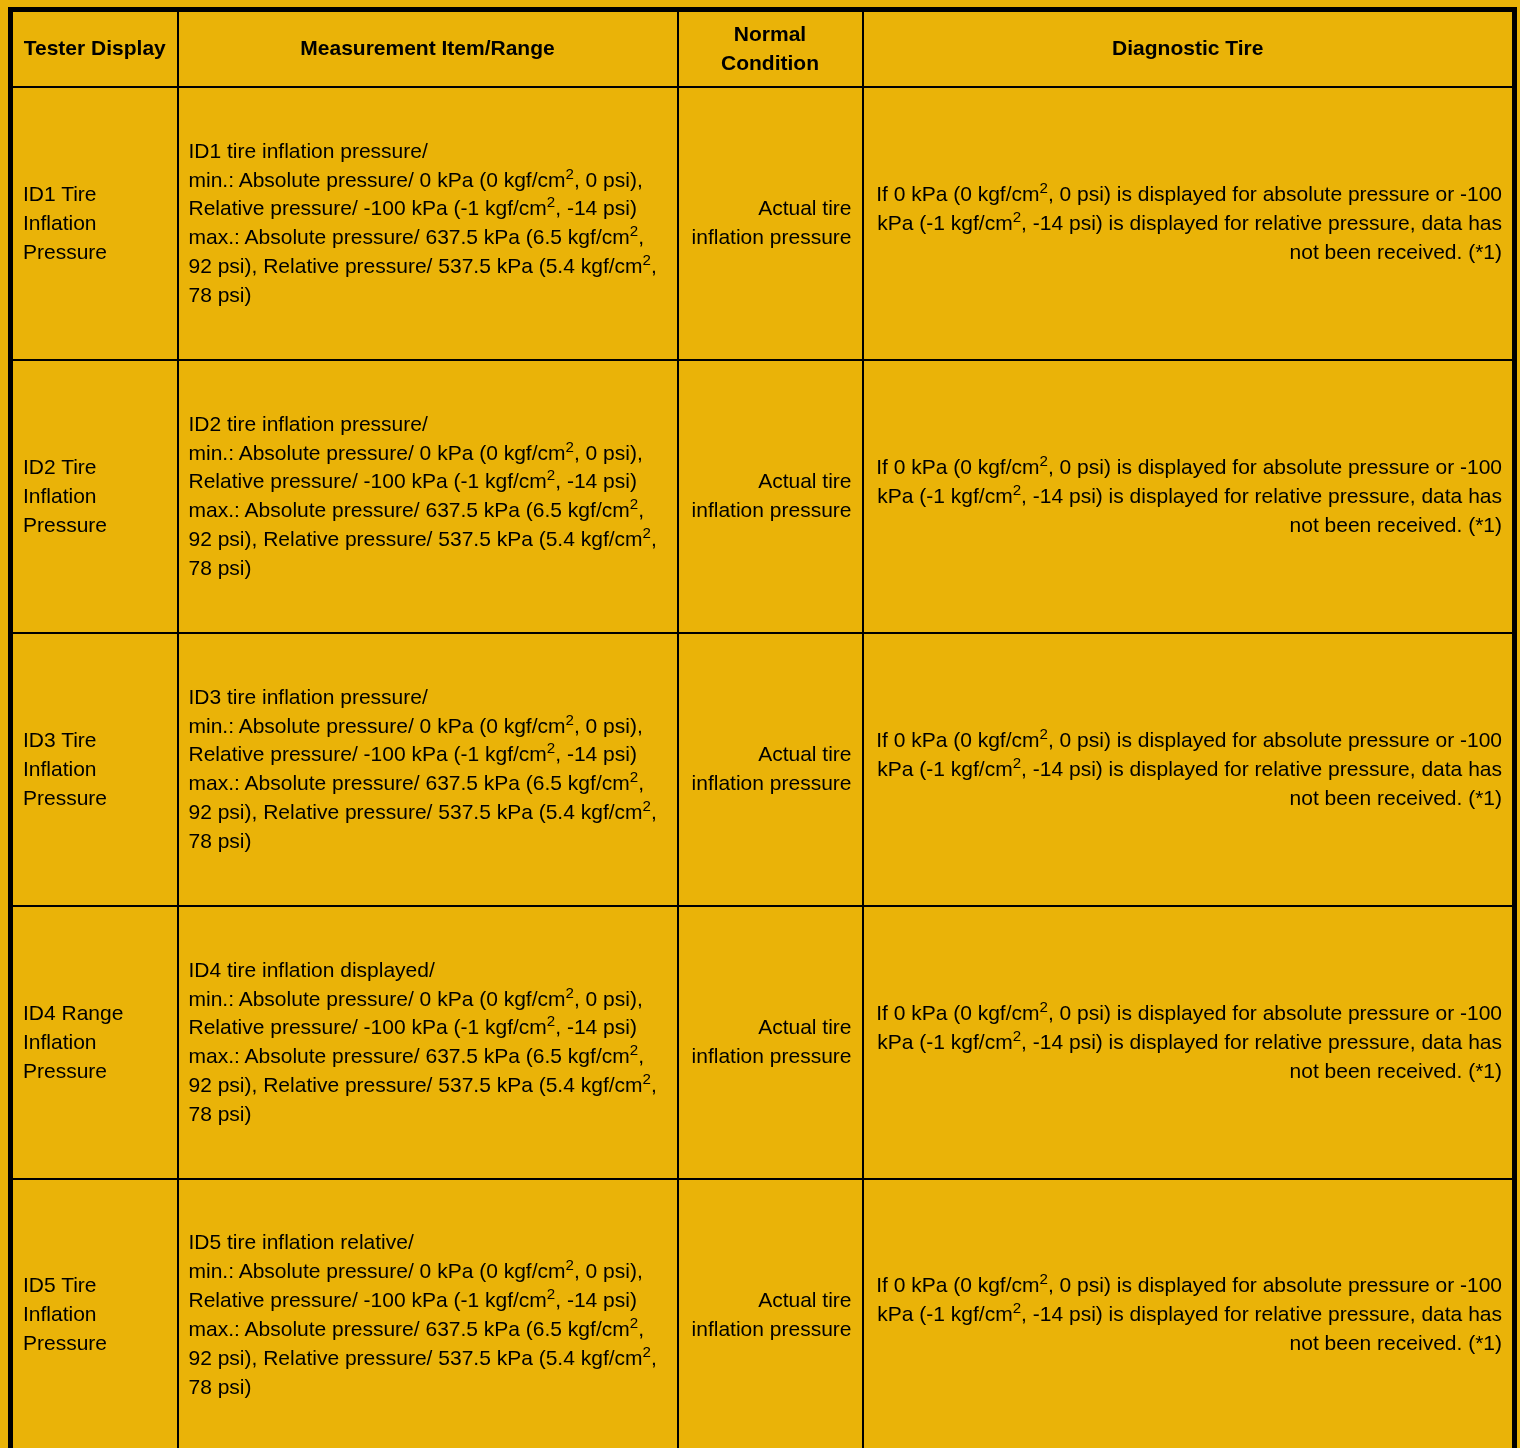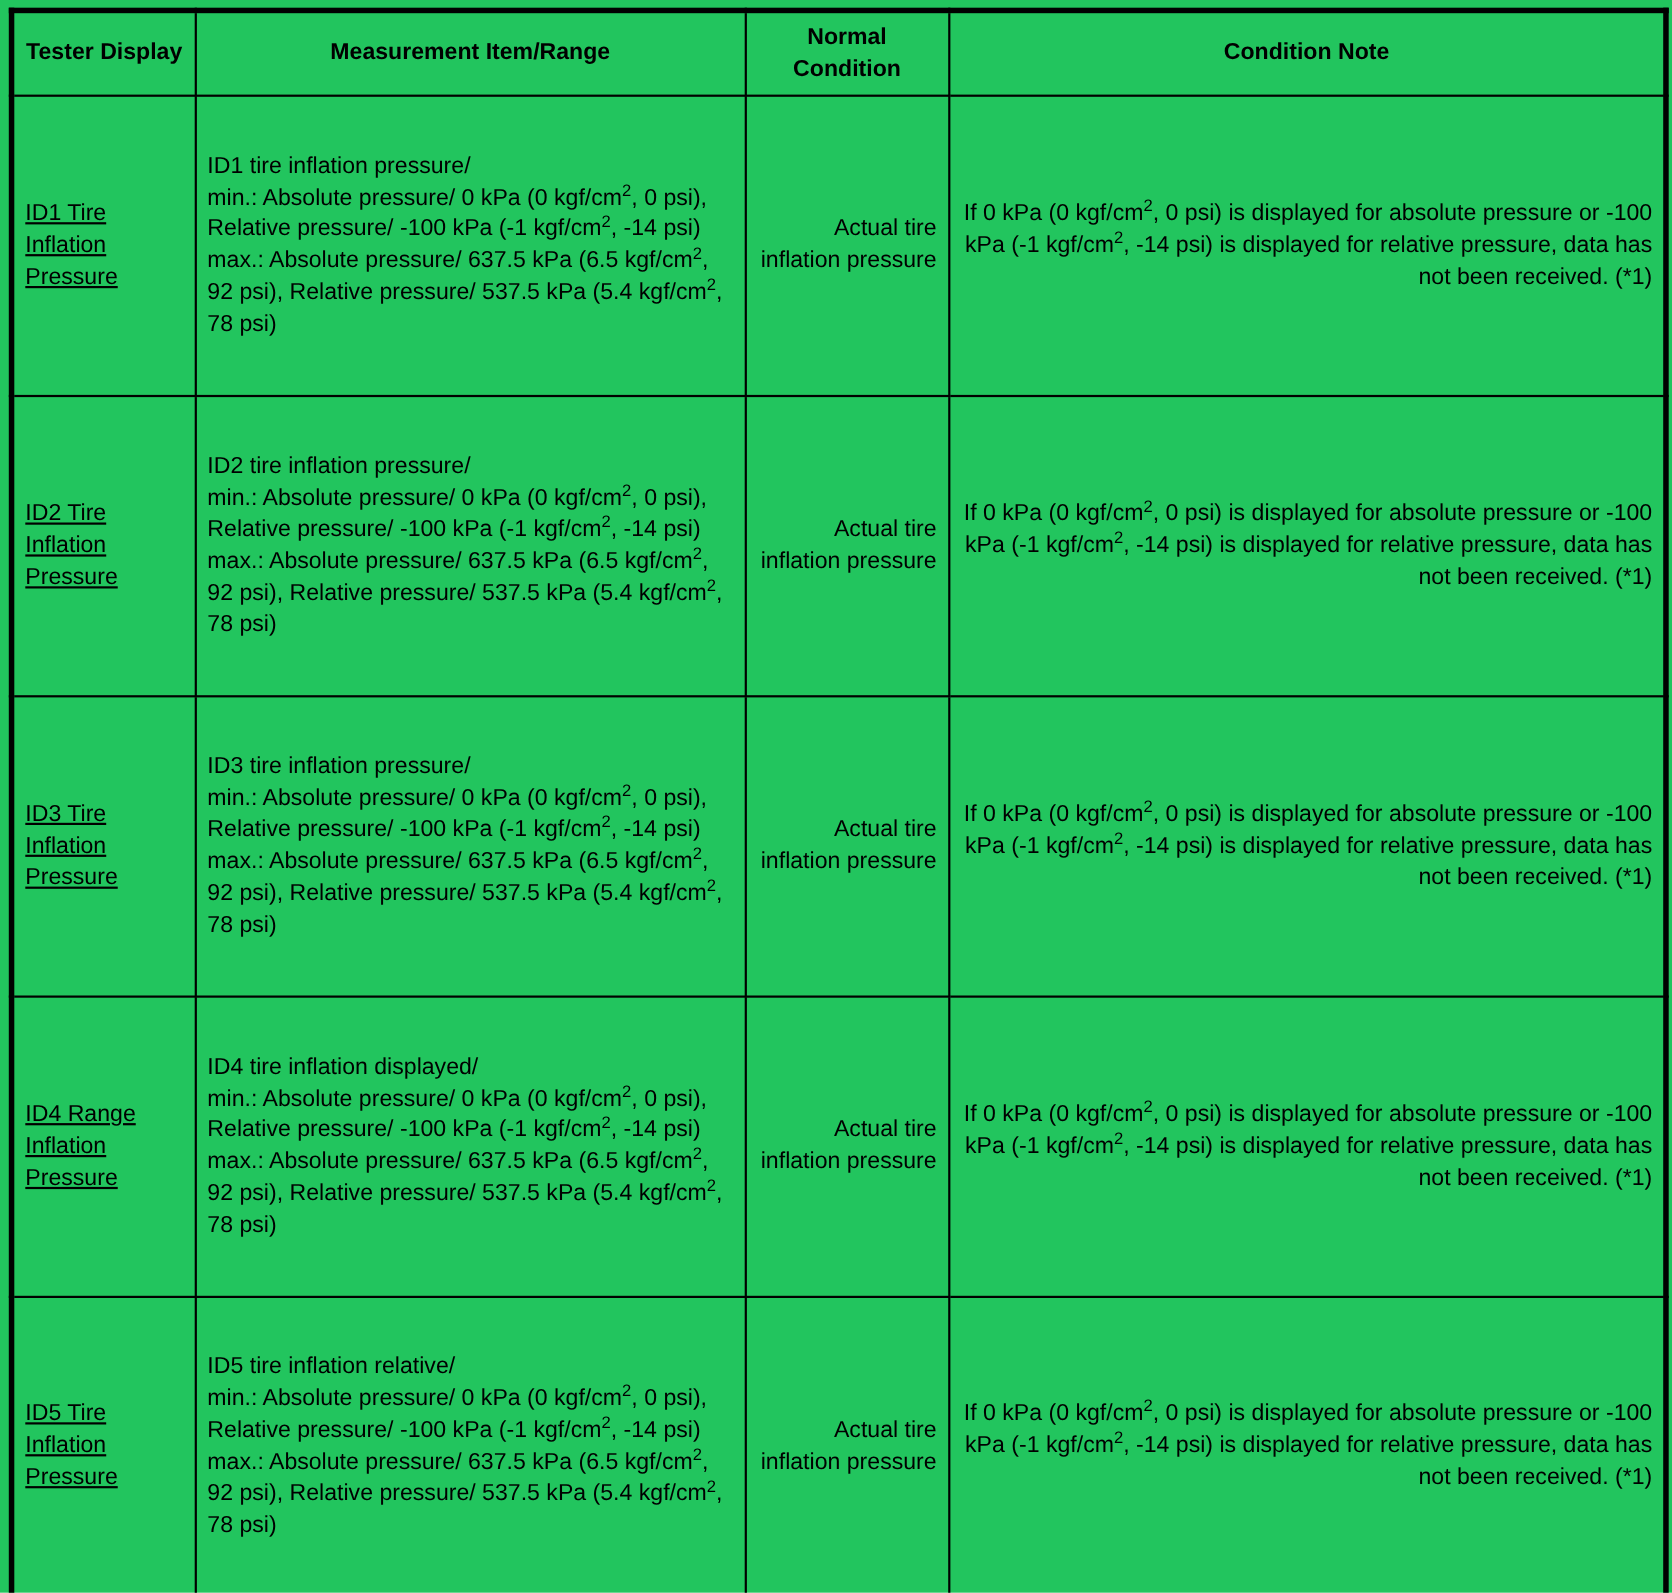--- a/index.html
+++ b/index.html
@@ -7,21 +7,21 @@
     padding: 0;
     background: #ffffff;
     color: #000000;
     font-family: "Liberation Sans", "DejaVu Sans", sans-serif;
   }
   .page {
     width: 1520px;
     height: 1448px;
     box-sizing: border-box;
     padding: 7px 8px;
-    background: #22c55e;
+    background: #eab308;
   }
   table.diag-table {
     border-collapse: collapse;
     table-layout: fixed;
     width: 1504px;
     border: 5px solid #000000;
   }
   table.diag-table th,
   table.diag-table td {
     border: 2px solid #000000;
@@ -37,21 +37,20 @@
     text-align: center;
     font-size: 21px;
     padding: 8px 6px;
     height: 62px;
   }
   tr.data-row { height: 273px; }
   td.c-display {
     text-align: left;
     vertical-align: middle;
     padding-left: 8px;
-    text-decoration: underline;
   }
   td.c-meas {
     text-align: left;
     vertical-align: top;
     padding: 8px 14px 8px 10px;
     border-radius: 16px;
   }
   td.c-meas .meas-para {
   }
   td.c-normal {
@@ -80,21 +79,21 @@
       <col style="width:167px">
       <col style="width:500px">
       <col style="width:185px">
       <col style="width:652px">
     </colgroup>
     <thead>
       <tr>
         <th>Tester Display</th>
         <th>Measurement Item/Range</th>
         <th>Normal Condition</th>
-        <th>Condition Note</th>
+        <th>Diagnostic Tire</th>
       </tr>
     </thead>
     <tbody>
       <tr class="data-row">
         <td class="c-display">ID1 Tire Inflation Pressure</td>
         <td class="c-meas">
           <div class="meas-title">ID1 tire inflation pressure/</div>
           <div class="meas-para">min.: Absolute pressure/ 0 kPa (0 kgf/cm<sup>2</sup>, 0 psi), Relative pressure/ -100 kPa (-1 kgf/cm<sup>2</sup>, -14 psi)</div>
           <div class="meas-para">max.: Absolute pressure/ 637.5 kPa (6.5 kgf/cm<sup>2</sup>, 92 psi), Relative pressure/ 537.5 kPa (5.4 kgf/cm<sup>2</sup>, 78 psi)</div>
         </td>

